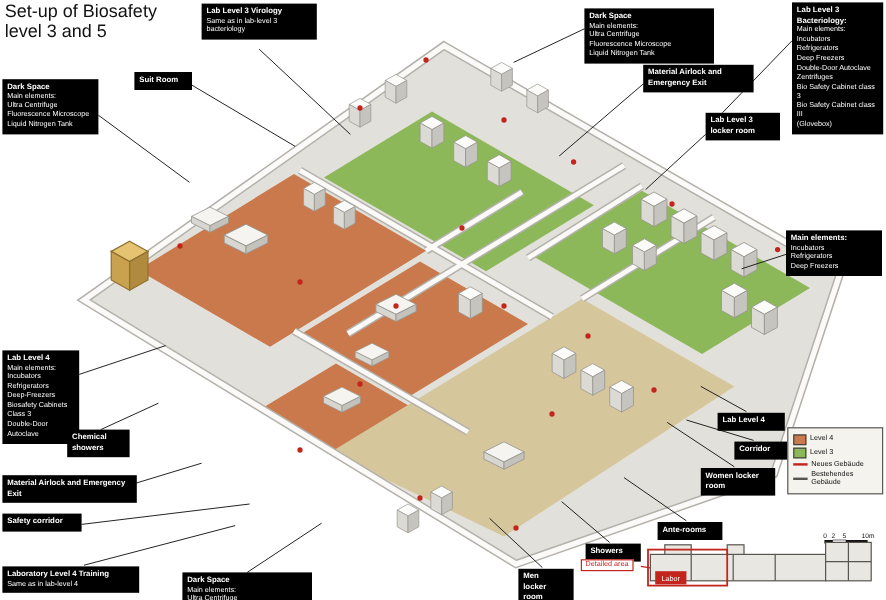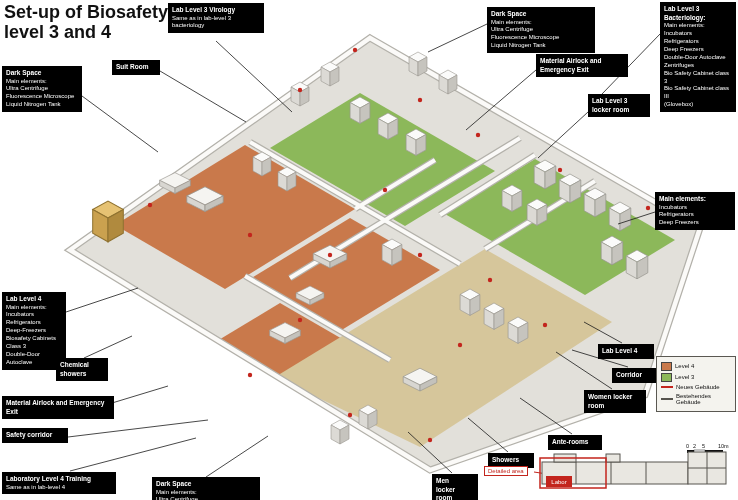--- a/index.html
+++ b/index.html
@@ -2,21 +2,21 @@
 <html><head>
 <meta charset="utf-8">
 <style>
   html,body{margin:0;padding:0;background:#fff;}
   #stage{position:relative;width:738px;height:500px;overflow:hidden;background:#fff;
          font-family:"Liberation Sans","DejaVu Sans",sans-serif;}
   svg.layer{position:absolute;left:0;top:0;}
   #scene{z-index:1;}
   #leaders{z-index:2;pointer-events:none;}
   #page-title{position:absolute;left:4px;top:2px;width:170px;z-index:3;
-              font-size:18px;font-weight:bold;color:#111;line-height:1.12;}
+              font-size:15px;font-weight:normal;color:#111;line-height:1.12;}
   .callout{position:absolute;background:#000;color:#fff;padding:3px 4px 3px 4px;
            z-index:3;line-height:1.32;box-sizing:border-box;}
   .callout .t{font-size:6.5px;font-weight:bold;}
   .callout .l{font-size:6px;font-weight:normal;}
   #legend{position:absolute;left:656px;top:356px;width:80px;z-index:3;
           background:#f4f3ee;border:1px solid #5a5852;padding:3px 4px;box-sizing:border-box;}
   .lg-row{display:flex;align-items:center;gap:3px;margin:2px 0;font-size:6px;color:#111;line-height:1.1;}
   .sw{display:inline-block;width:9px;height:7px;border:0.5px solid #444;flex:0 0 auto;}
   .lnsw{display:inline-block;width:12px;height:2px;flex:0 0 auto;}
   #detailed-area{position:absolute;left:484px;top:466px;z-index:4;background:#fff;
@@ -155,21 +155,21 @@
       <line x1="572" y1="434" x2="520" y2="398"></line>
       <line x1="612" y1="389" x2="556" y2="352"></line>
       <line x1="628" y1="367" x2="572" y2="350"></line>
       <line x1="622" y1="343" x2="584" y2="322"></line>
     </g>
     <line x1="534" y1="472" x2="547" y2="474" stroke="#c3251d" stroke-width="1"></line>
   </svg>
 
   <div id="page-title">
     <div>Set-up of Biosafety</div>
-    <div>level 3 and 4</div>
+    <div>level 3 and 5</div>
   </div>
 
   <div class="callout" style="left:168px;top:3px;width:96px">
     <div class="t">Lab Level 3 Virology</div>
     <div class="l">Same as in lab-level 3</div>
     <div class="l">bacteriology</div>
   </div>
 
   <div class="callout" style="left:487px;top:7px;width:108px">
     <div class="t">Dark Space</div>

